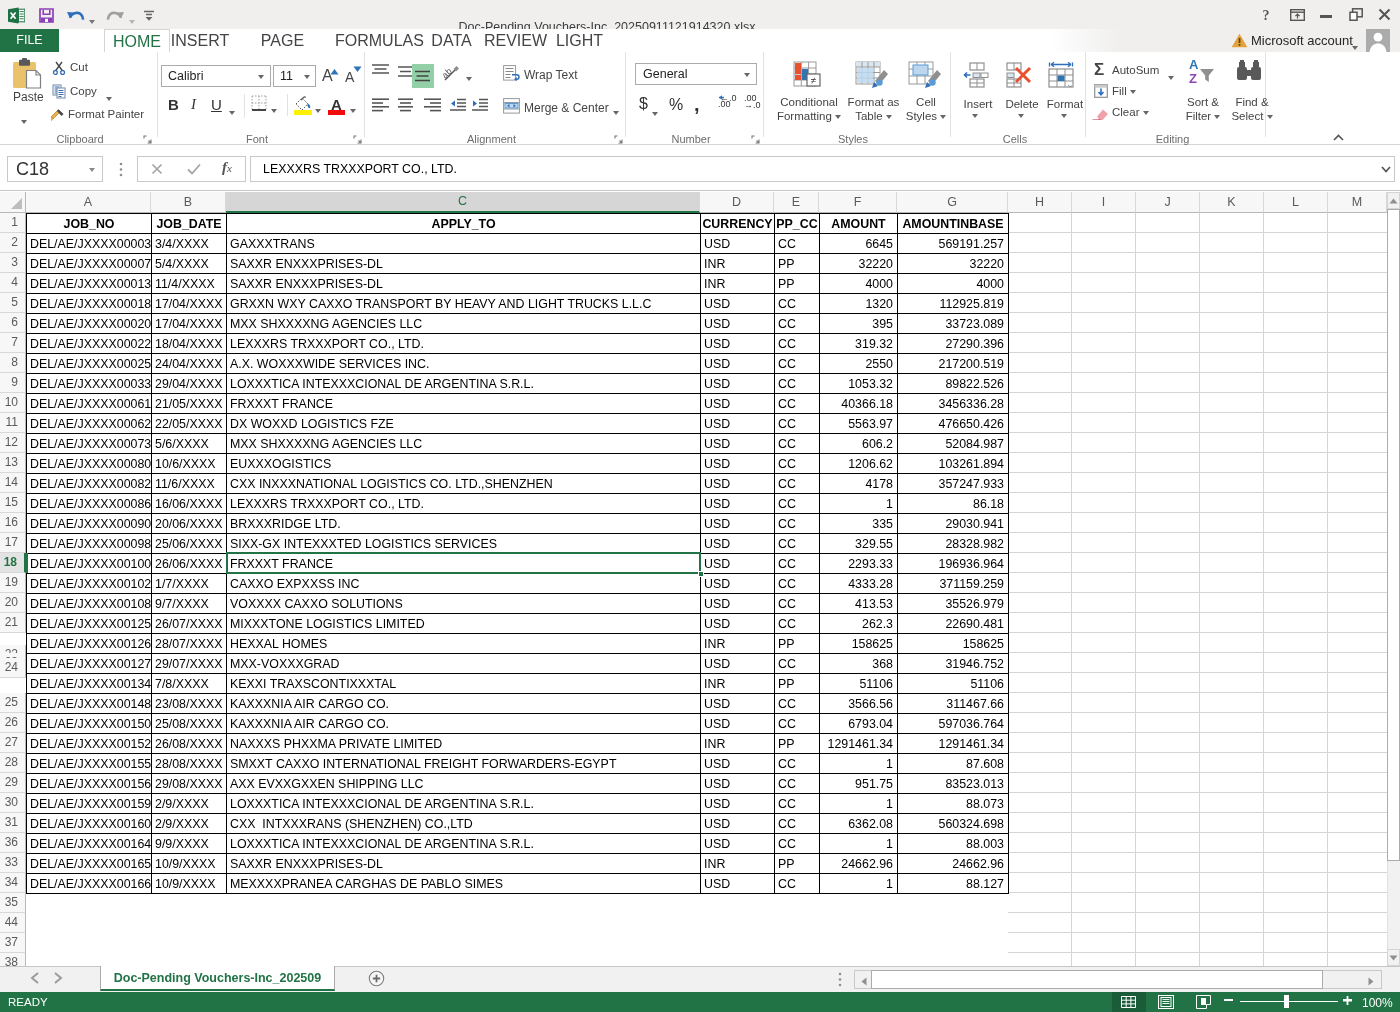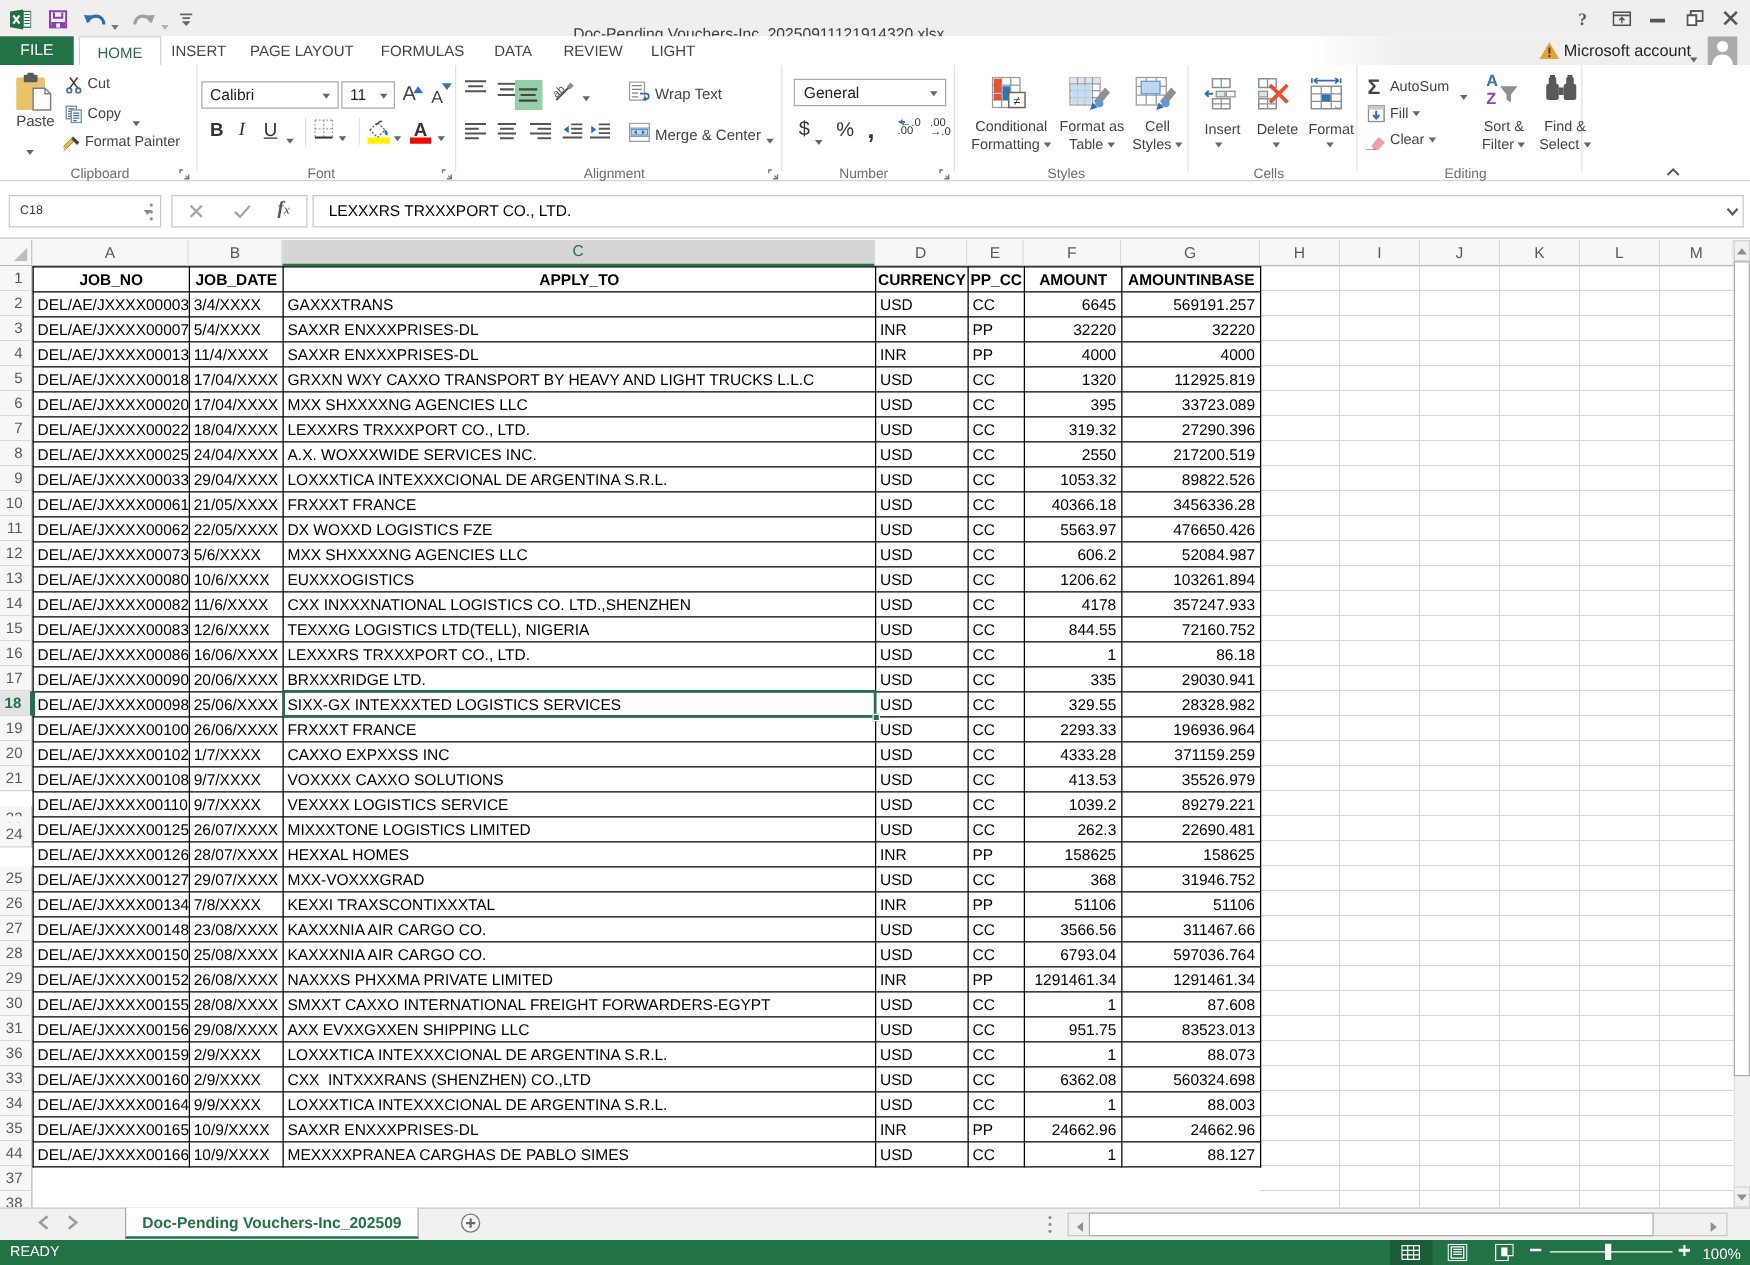--- a/index.html
+++ b/index.html
@@ -6,21 +6,21 @@
 html,body{width:1400px;height:1012px;overflow:hidden;}
 body{font-family:"Liberation Sans",sans-serif;background:#fff;position:relative;font-size:12px;color:#444;}
 .ab{position:absolute;}
 svg{display:block;}
 
 #titlebar{left:0;top:0;width:1400px;height:29px;background:#f0efee;}
 #title{top:20px;left:0;width:1214px;text-align:center;font-size:12.5px;color:#3c3c3c;}
 
 #tabrow{left:0;top:29px;width:1400px;height:23px;background:#fff;}
 #filetab{left:0;top:29px;width:59px;height:23px;background:#217346;color:#fff;text-align:center;line-height:23px;font-size:12.5px;}
-.rtab{top:29px;height:23px;line-height:24px;font-size:12px;color:#444;text-align:center;}
+.rtab{top:29px;height:23px;line-height:24px;font-size:16px;color:#444;text-align:center;margin-left:41px;}
 #hometab{background:#fff;border:1px solid #d4d4d4;border-bottom:none;color:#217346;}
 
 #ribbon{left:0;top:52px;width:1400px;height:93px;background:#fff;border-bottom:1px solid #d4d4d4;}
 .gsep{top:0px;width:1px;height:85px;background:#e2e2e2;}
 .glabel{top:81px;font-size:11px;color:#6d6d6d;text-align:center;}
 .rbtn{font-size:11.5px;color:#444;}
 .caret{display:inline-block;width:0;height:0;border-left:3.5px solid transparent;border-right:3.5px solid transparent;border-top:4px solid #666;vertical-align:middle;}
 .combo{background:#fff;border:1px solid #ababab;color:#222;}
 
 #fbar{left:0;top:146px;width:1400px;height:45px;background:#fff;border-bottom:1px solid #c6c6c6;}
@@ -353,21 +353,21 @@
 <rect x="1" y="9" width="10" height="13" rx="2" fill="#595959"></rect>
 <rect x="15" y="9" width="10" height="13" rx="2" fill="#595959"></rect>
 <rect x="3" y="4" width="6" height="6" fill="#595959"></rect>
 <rect x="17" y="4" width="6" height="6" fill="#595959"></rect>
 <rect x="11" y="12" width="4" height="6" fill="#595959"></rect>
 <rect x="4" y="2" width="4" height="3" fill="#595959"></rect>
 <rect x="18" y="2" width="4" height="3" fill="#595959"></rect>
   </svg>
 <div class="ab rbtn" style="left:1230px;top:95px;width:44px;text-align:center;line-height:14px">Find &amp;<br>Select <span class="caret"></span></div>
 <div id="fbar" class="ab"></div>
-<div class="ab fbox" style="left:7px;top:156px;width:122px;height:26px;font-size:10px;color:#333;line-height:24px;padding-left:8px">C18<span class="caret" style="position:absolute;right:7px;top:11px;border-top-color:#888"></span></div>
+<div class="ab fbox" style="left:7px;top:156px;width:96px;height:26px;font-size:18px;color:#333;line-height:24px;padding-left:8px">C18<span class="caret" style="position:absolute;right:7px;top:11px;border-top-color:#888"></span></div>
 <svg class="ab" style="left:119px;top:162px" width="4" height="15" viewBox="0 0 4 15">
     <circle cx="2" cy="2" r="1.3" fill="#8f8f8f"></circle>
     <circle cx="2" cy="7.5" r="1.3" fill="#8f8f8f"></circle>
     <circle cx="2" cy="13" r="1.3" fill="#8f8f8f"></circle>
   </svg>
 <div class="ab fbox" style="left:137px;top:156px;width:109px;height:26px"></div>
 <svg class="ab" style="left:151px;top:163px" width="12" height="12" viewBox="0 0 12 12">
 <path d="M1.5 1.5 L10.5 10.5 M10.5 1.5 L1.5 10.5" stroke="#a5a5a5" stroke-width="1.7"></path>
   </svg>
 <svg class="ab" style="left:187px;top:163px" width="14" height="12" viewBox="0 0 14 12">
@@ -567,29 +567,20 @@
 <tr>
           <td>DEL/AE/JXXXX00082</td>
           <td>11/6/XXXX</td>
           <td>CXX INXXXNATIONAL LOGISTICS CO. LTD.,SHENZHEN</td>
           <td>USD</td>
           <td>CC</td>
           <td class="num">4178</td>
           <td class="num">357247.933</td>
         </tr>
 <tr>
-          <td>DEL/AE/JXXXX00083</td>
-          <td>12/6/XXXX</td>
-          <td>TEXXXG LOGISTICS LTD(TELL), NIGERIA</td>
-          <td>USD</td>
-          <td>CC</td>
-          <td class="num">844.55</td>
-          <td class="num">72160.752</td>
-        </tr>
-<tr>
           <td>DEL/AE/JXXXX00086</td>
           <td>16/06/XXXX</td>
           <td>LEXXXRS TRXXXPORT CO., LTD.</td>
           <td>USD</td>
           <td>CC</td>
           <td class="num">1</td>
           <td class="num">86.18</td>
         </tr>
 <tr>
           <td>DEL/AE/JXXXX00090</td>
@@ -628,29 +619,20 @@
           <td class="num">371159.259</td>
         </tr>
 <tr>
           <td>DEL/AE/JXXXX00108</td>
           <td>9/7/XXXX</td>
           <td>VOXXXX CAXXO SOLUTIONS</td>
           <td>USD</td>
           <td>CC</td>
           <td class="num">413.53</td>
           <td class="num">35526.979</td>
-        </tr>
-<tr>
-          <td>DEL/AE/JXXXX00110</td>
-          <td>9/7/XXXX</td>
-          <td>VEXXXX LOGISTICS SERVICE</td>
-          <td>USD</td>
-          <td>CC</td>
-          <td class="num">1039.2</td>
-          <td class="num">89279.221</td>
         </tr>
 <tr>
           <td>DEL/AE/JXXXX00125</td>
           <td>26/07/XXXX</td>
           <td>MIXXXTONE LOGISTICS LIMITED</td>
           <td>USD</td>
           <td>CC</td>
           <td class="num">262.3</td>
           <td class="num">22690.481</td>
         </tr>

